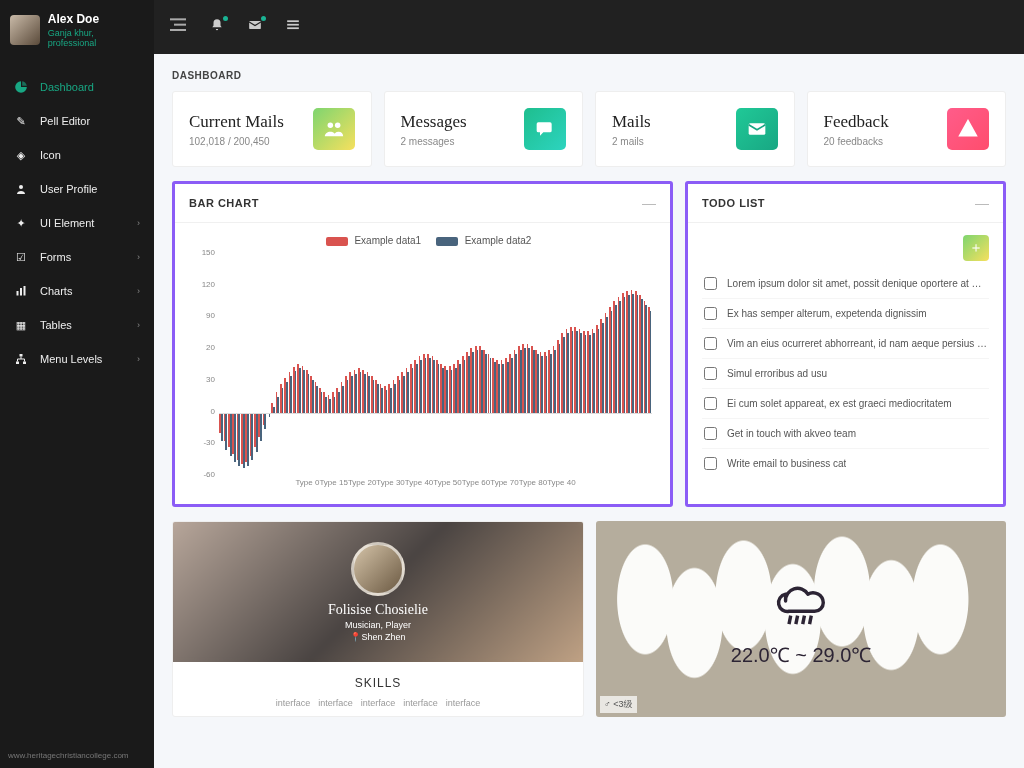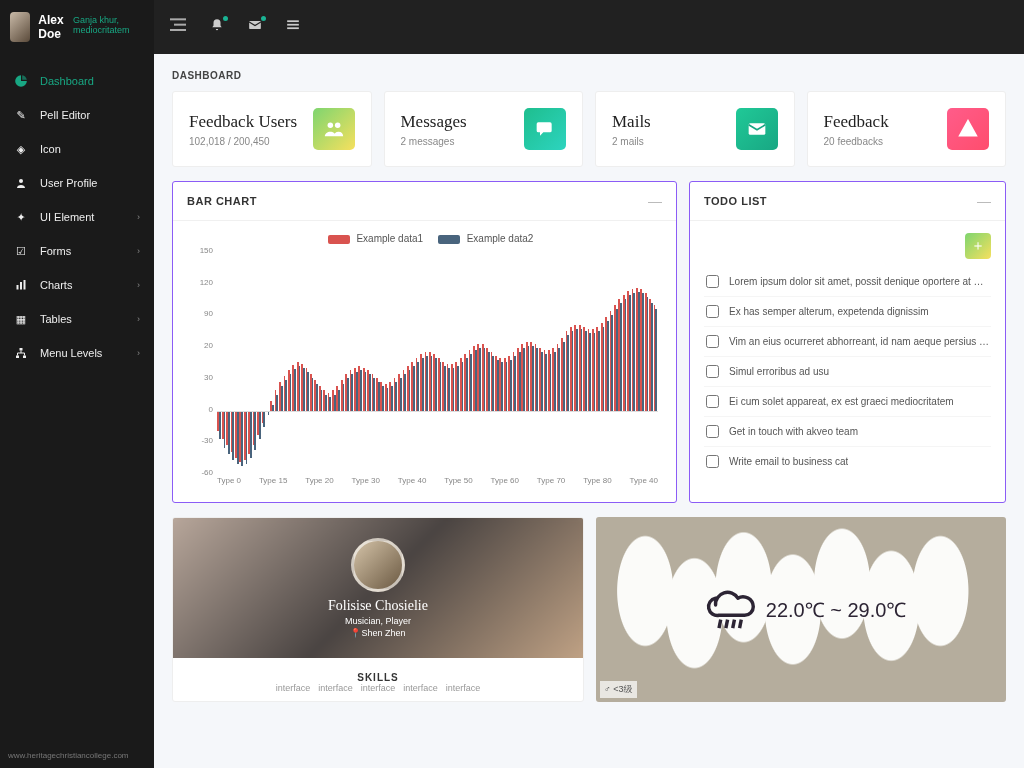--- a/index.html
+++ b/index.html
@@ -1,20 +1,20 @@
 <!DOCTYPE html>
 <html><head>
 <meta charset="utf-8">
 <style>
 * { margin:0; padding:0; box-sizing:border-box; font-family:Arial,Helvetica,sans-serif; }
 body { width:1024px; height:768px; overflow:hidden; background:#fff; border:2px solid #e0d050; }
 .sidebar { position:absolute; top:0; left:0; width:154px; height:100%; background:#1a1a1a; color:#ccc; }
 .user-header { display:flex; align-items:center; padding:12px 10px; gap:8px; }
 .avatar { width:30px; height:30px; border-radius:4px; background:linear-gradient(135deg,#c9baa8,#5a4a3a); }
-.user-texts { display:flex; flex-direction:row; }
+.user-texts { display:flex; flex-direction:column; }
 .user-name { color:#fff; font-weight:bold; font-size:12px; }
 .user-role { color:#18a783; font-size:9px; margin-top:2px; }
 .nav { margin-top:10px; }
 .nav-item { display:flex; align-items:center; padding:10px 14px; font-size:11px; color:#eee; cursor:pointer; gap:12px; }
 .nav-item.active { color:#18a783; }
 .nav-icon { width:14px; height:14px; display:flex; align-items:center; justify-content:center; }
 .nav-chevron { margin-left:auto; font-size:9px; color:#888; }
 .watermark { position:absolute; bottom:8px; left:8px; font-size:8px; color:#777; }
 
 .topbar { position:absolute; top:0; left:154px; right:0; height:54px; background:#212121; display:flex; align-items:center; padding:0 16px; color:#888; }
@@ -32,39 +32,39 @@
 .card { background:#fff; border:1px solid #eee; border-radius:3px; flex:1; padding:16px; display:flex; align-items:center; justify-content:space-between; }
 .card-texts h2 { font-size:17px; font-family:Georgia,serif; font-weight:normal; color:#222; margin-bottom:4px; }
 .card-sub { font-size:10px; color:#888; }
 .card-icon { width:42px; height:42px; border-radius:5px; display:flex; align-items:center; justify-content:center; color:#fff; font-size:18px; }
 .ic-g1 { background:linear-gradient(135deg,#7ed56f,#f6e05e); }
 .ic-g2 { background:linear-gradient(135deg,#1ebe8e,#2dd4bf); }
 .ic-g3 { background:linear-gradient(135deg,#20c997,#18a783); }
 .ic-g4 { background:linear-gradient(135deg,#ff5c8a,#ff4d6d); }
 
 .panel-row { display:flex; gap:12px; padding:14px 18px 0; }
-.panel { background:#fff; border:1px solid #8b5cf6; border-radius:3px; }
+.panel { background:#fff; border:3px solid #8b5cf6; border-radius:3px; }
 .panel.left { flex:1.7; }
 .panel.right { flex:1; }
 .panel-head { display:flex; align-items:center; justify-content:space-between; padding:11px 14px; border-bottom:1px solid #f0f0f0; }
 .panel-head h3 { font-size:11px; font-weight:bold; letter-spacing:0.5px; color:#333; }
 .collapse-icon { color:#bbb; font-size:14px; cursor:pointer; }
 .panel-body { padding:12px 14px; }
 
 .legend { text-align:center; font-size:10px; color:#555; margin-bottom:6px; }
 .leg-swatch { display:inline-block; width:22px; height:9px; vertical-align:middle; margin:0 4px 0 12px; border-radius:2px; }
 .sw-red { background:#d9534f; }
 .sw-blue { background:#49647d; }
 
 .chart-wrap { position:relative; height:240px; padding-left:30px; }
 .y-axis { position:absolute; left:0; top:0; bottom:18px; width:28px; }
 .y-tick { position:absolute; right:2px; font-size:8px; color:#888; transform:translateY(-50%); }
 .plot { position:absolute; left:30px; right:4px; top:8px; bottom:18px; }
 .zero-line { position:absolute; left:0; right:0; border-top:1px solid #ddd; }
-.x-axis { position:absolute; left:30px; right:4px; bottom:0; height:14px; display:flex; justify-content:space-between; }
+.x-axis { position:absolute; left:30px; right:4px; bottom:0; height:14px; display:flex; justify-content:center; }
 .x-tick { font-size:8px; color:#888; }
 .bars { position:absolute; left:0; right:0; top:0; bottom:0; display:flex; align-items:stretch; }
 .bar-col { flex:1; position:relative; }
 .bar { position:absolute; width:40%; left:10%; }
 .bar.b2 { left:50%; }
 .bar.red { background:#d9534f; }
 .bar.blue { background:#49647d; }
 
 .add-btn { float:right; width:26px; height:26px; border-radius:4px; background:linear-gradient(135deg,#7ed56f,#f6e05e); color:#fff; display:flex; align-items:center; justify-content:center; font-size:14px; cursor:pointer; margin-bottom:8px; }
 .todo-list { clear:both; }
@@ -76,47 +76,47 @@
 .bottom-row { display:flex; gap:12px; padding:14px 18px; }
 .profile-panel { flex:1; background:#fff; border:1px solid #eee; border-radius:3px; overflow:hidden; }
 .profile-hero { height:140px; background:linear-gradient(135deg,#b7a69a 0%,#4a4442 50%,#bfa184 100%); display:flex; flex-direction:column; align-items:center; justify-content:center; color:#fff; position:relative; }
 .profile-hero::before { content:""; position:absolute; inset:0; backdrop-filter:blur(2px); }
 .profile-av { width:54px; height:54px; border-radius:50%; background:linear-gradient(135deg,#d4c3a8,#6b5942); border:3px solid rgba(255,255,255,.6); position:relative; z-index:1; }
 .profile-name { position:relative; z-index:1; font-family:Georgia,serif; font-size:14px; margin-top:6px; }
 .profile-title { position:relative; z-index:1; font-size:9px; margin-top:2px; }
 .profile-loc { position:relative; z-index:1; font-size:9px; margin-top:2px; }
 .pin { color:#1ed28c; }
 .skills-sec { padding:14px 10px 8px; text-align:center; }
-.skills-label { font-size:10px; letter-spacing:1px; color:#333; margin-bottom:0;font-weight:bold; }
+.skills-label { font-size:12px; letter-spacing:1px; color:#333; margin-bottom:8px; }
 .skills-tags { display:flex; flex-wrap:wrap; gap:8px; justify-content:center; font-size:9px; color:#999; }
 
 .weather-panel { flex:1; border-radius:3px; overflow:hidden; position:relative; background:#ece9e2; }
 .weather-bg { position:absolute; inset:0; background:
   radial-gradient(ellipse 46px 90px at 12% 40%, #fff 60%, transparent 62%),
   radial-gradient(ellipse 46px 90px at 24% 52%, #fff 60%, transparent 62%),
   radial-gradient(ellipse 46px 90px at 36% 38%, #fff 60%, transparent 62%),
   radial-gradient(ellipse 46px 90px at 48% 50%, #fff 60%, transparent 62%),
   radial-gradient(ellipse 46px 90px at 60% 36%, #fff 60%, transparent 62%),
   radial-gradient(ellipse 46px 90px at 72% 48%, #fff 60%, transparent 62%),
   radial-gradient(ellipse 46px 90px at 84% 40%, #fff 60%, transparent 62%),
   #a89e8c; opacity:.8; }
-.weather-content { position:relative; z-index:1; height:100%; display:flex; flex-direction:row; align-items:center; justify-content:center; color:#2c2434; }
+.weather-content { position:relative; z-index:1; height:100%; display:flex; flex-direction:column; align-items:center; justify-content:center; color:#2c2434; }
 .cloud-icon { margin-bottom:6px; }
 .temp-text { font-size:20px; font-family:Georgia,serif; }
 .map-chip { position:absolute; bottom:4px; left:4px; font-size:9px; background:rgba(255,255,255,.7); padding:2px 4px; color:#555; z-index:2; }
 </style>
 </head>
 <body>
 
 <div class="sidebar">
   <div class="user-header">
     <div class="avatar"></div>
     <div class="user-texts">
       <span class="user-name">Alex Doe</span>
-      <span class="user-role">Ganja khur, mediocritatem</span>
+      <span class="user-role">Ganja khur, professional</span>
     </div>
   </div>
   <div class="nav">
     <div class="nav-item active">
       <span class="nav-icon">
         <svg width="14" height="14" viewBox="0 0 24 24" fill="currentColor">
             <path d="M12 2a10 10 0 1 0 10 10h-10V2z"></path>
             <path d="M14 2v8h8A10 10 0 0 0 14 2z" opacity=".6"></path>
           </svg>
       </span>
@@ -212,21 +212,21 @@
     </span>
   </div>
 </div>
 
 <div class="main">
   <div class="breadcrumb">DASHBOARD</div>
 
   <div class="cards-row">
     <div class="card">
       <div class="card-texts">
-        <h2>Feedback Users</h2>
+        <h2>Current Mails</h2>
         <div class="card-sub">102,018 / 200,450</div>
       </div>
       <div class="card-icon ic-g1">
         <svg width="22" height="22" viewBox="0 0 24 24" fill="#fff">
             <circle cx="8" cy="8" r="3"></circle>
             <circle cx="16" cy="8" r="3"></circle>
             <path d="M2 20c0-3 3-5 6-5s6 2 6 5M12 20c0-3 2-5 5-5s5 2 5 5"></path>
           </svg>
       </div>
     </div>

